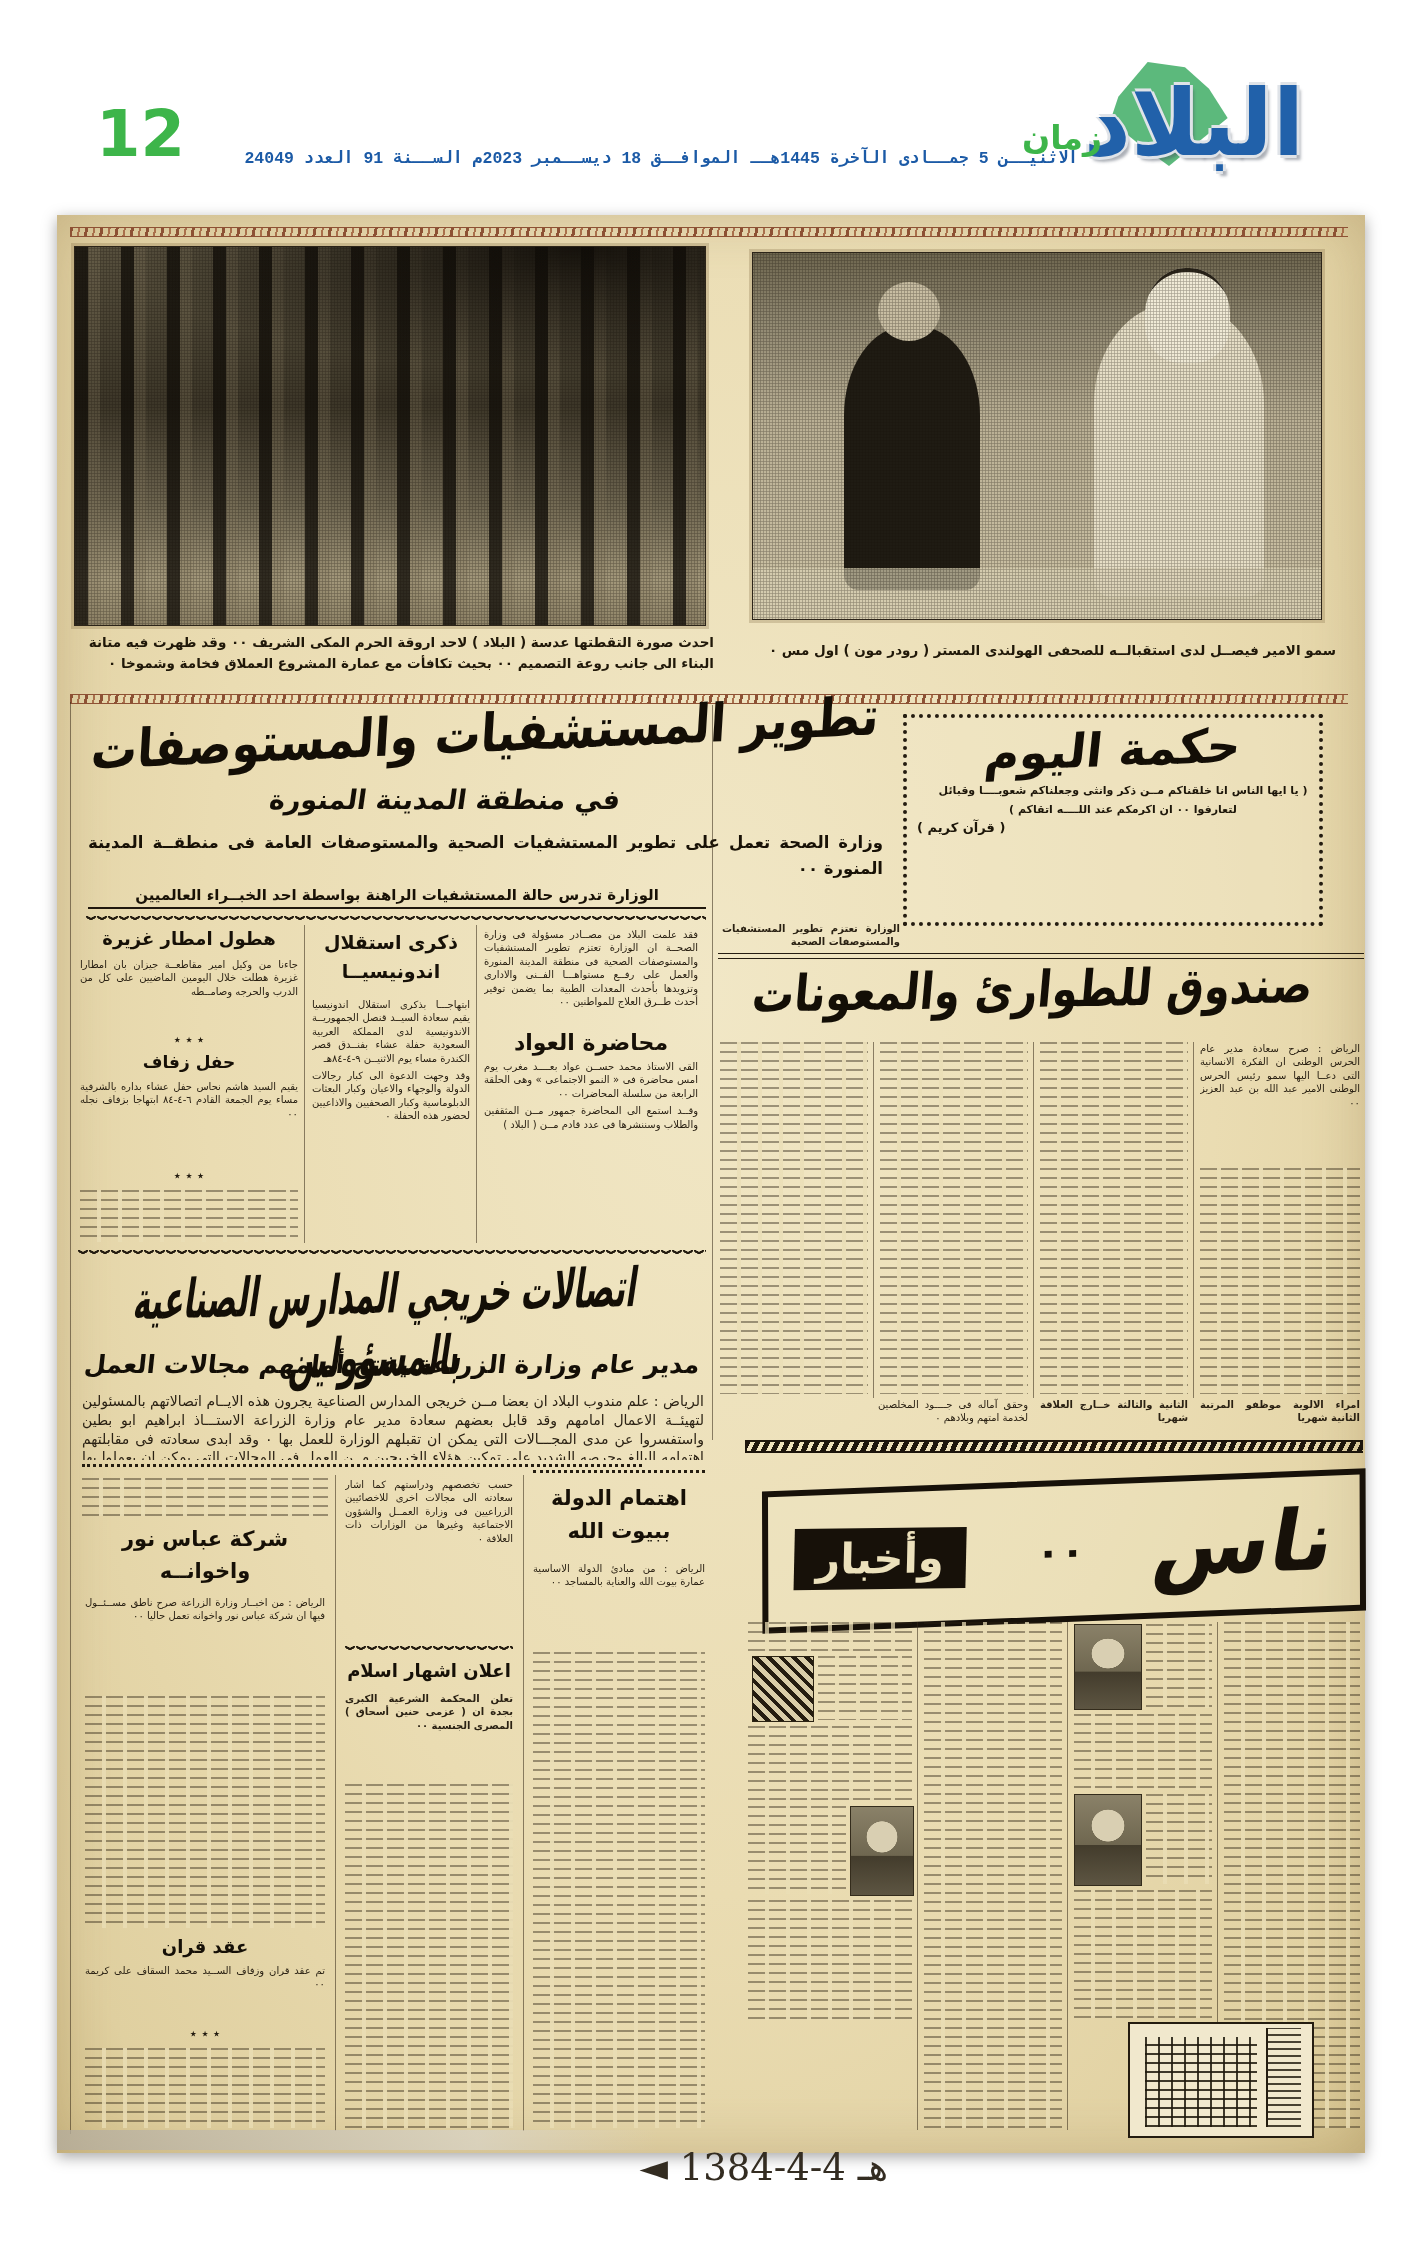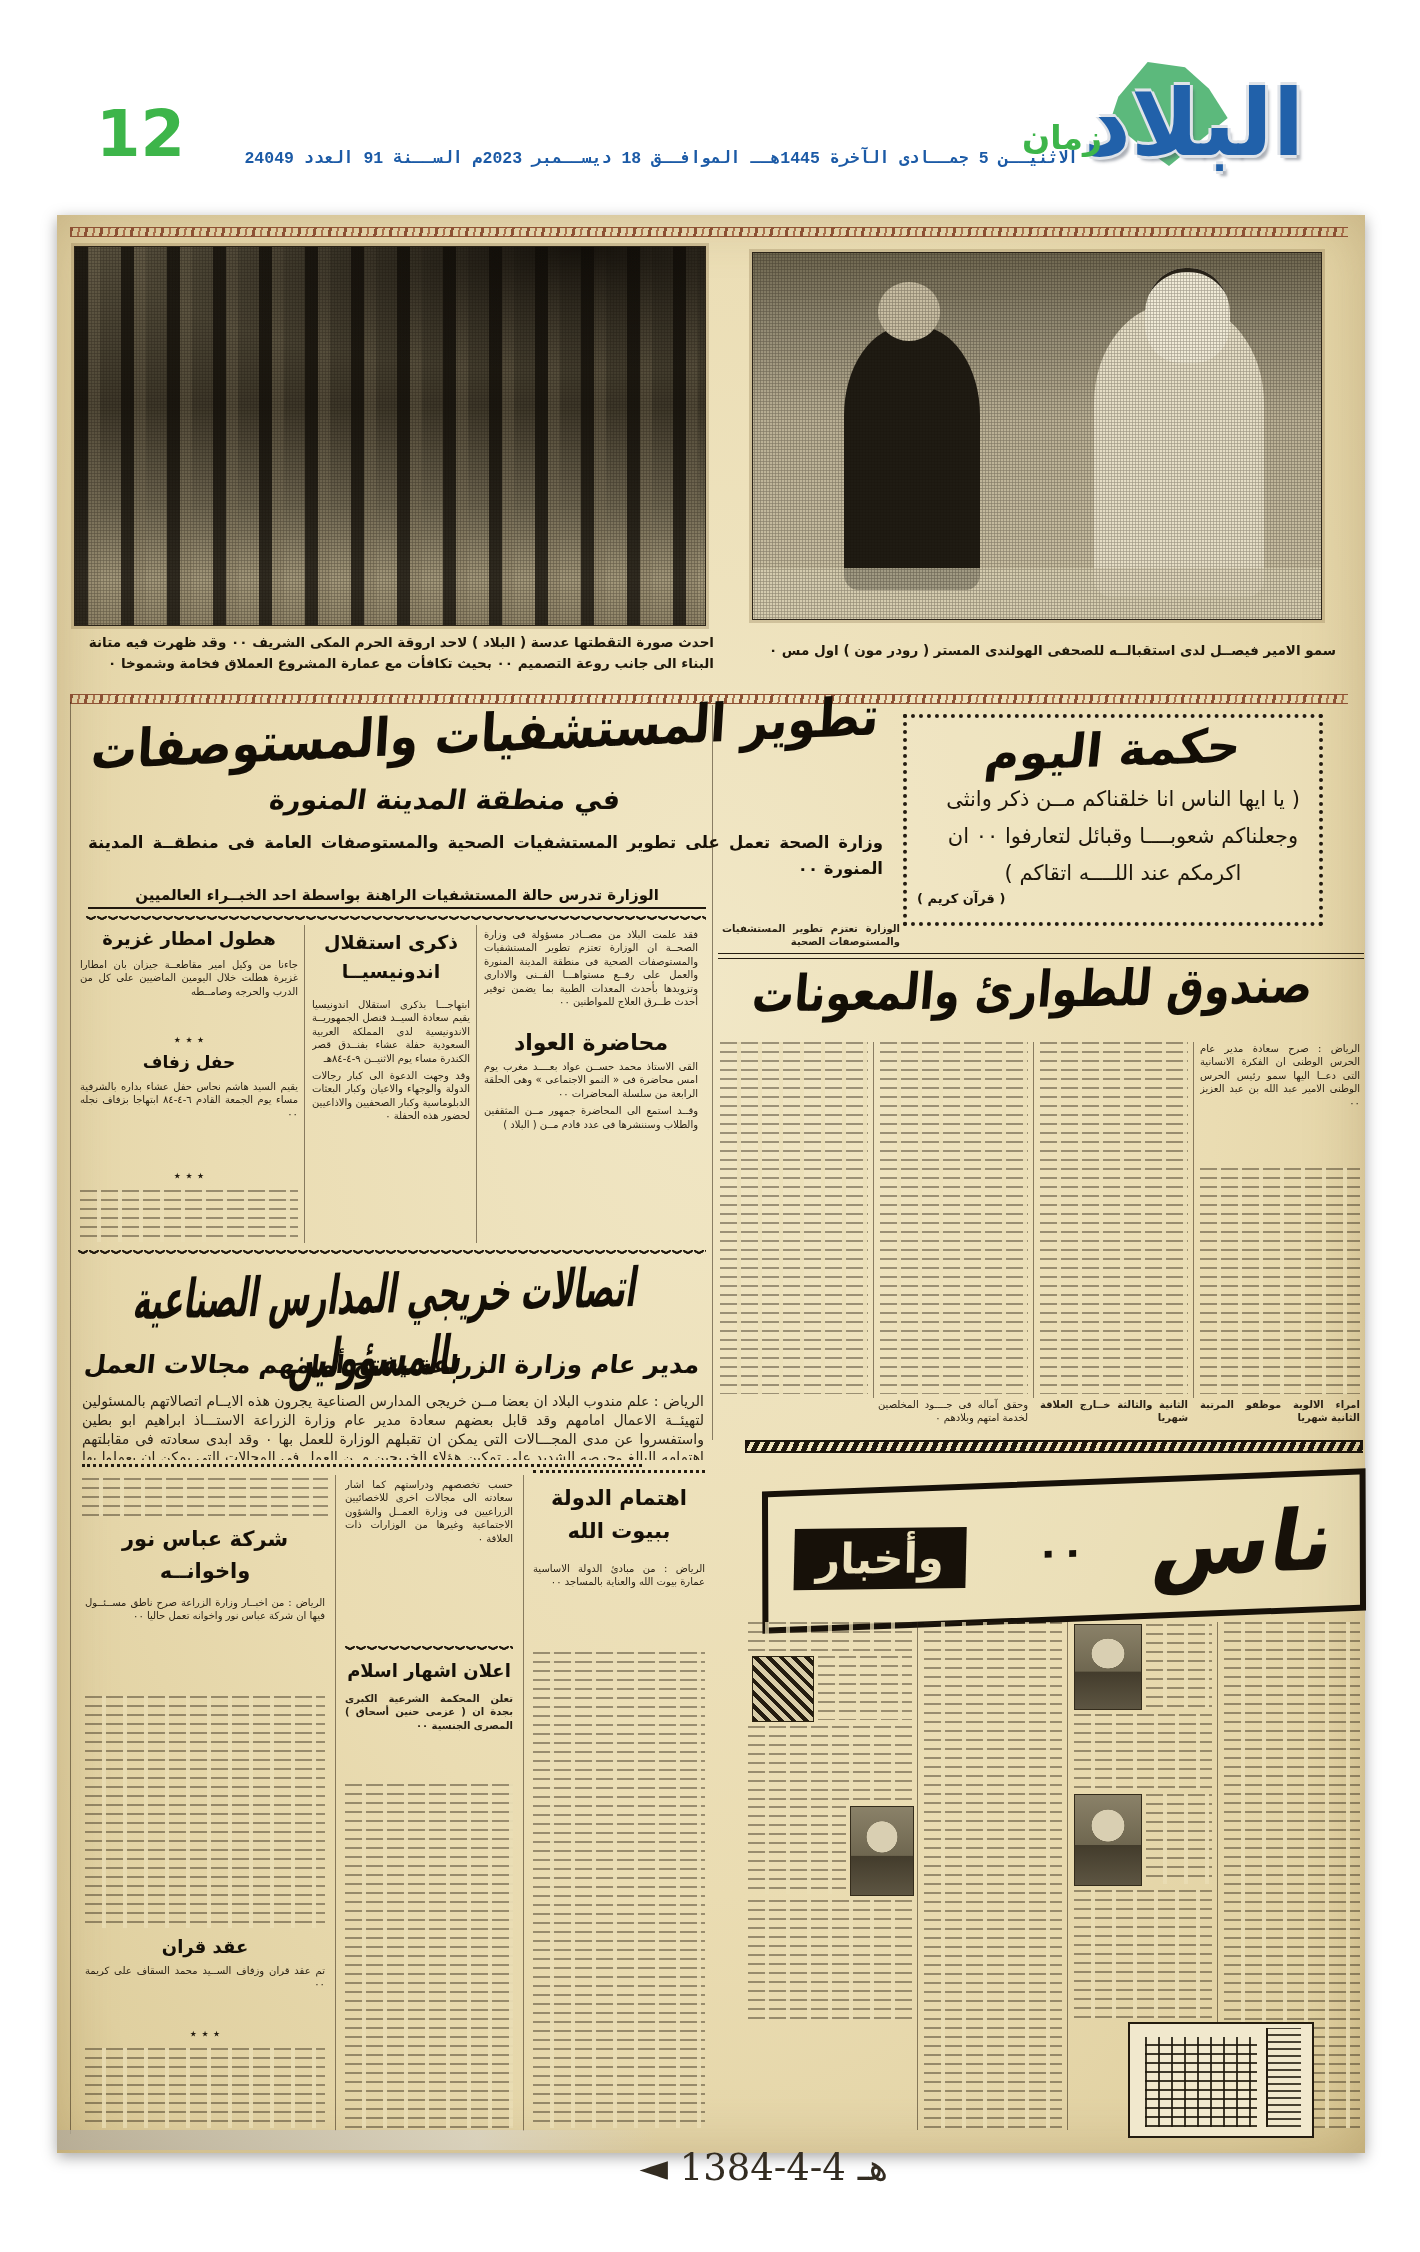--- a/index.html
+++ b/index.html
@@ -55,21 +55,21 @@
   .crest{border:1.5px solid #2c2414;background:repeating-linear-gradient(45deg,#241c10 0 4px,#d9cda8 4px 9px);}
   .building{background:#f1e8cd;border:2px solid #241c10;}
   .building .win{position:absolute;left:8%;top:12%;width:62%;height:80%;
       background:repeating-linear-gradient(90deg,rgba(30,24,12,.85) 0 2px,rgba(0,0,0,0) 2px 13px),
                  repeating-linear-gradient(0deg,rgba(30,24,12,.85) 0 2px,rgba(0,0,0,0) 2px 9px);}
   .building .tower{position:absolute;right:6%;top:4%;width:18%;height:88%;
       background:repeating-linear-gradient(0deg,rgba(30,24,12,.8) 0 2px,rgba(0,0,0,0) 2px 7px);border-left:2px solid #241c10;}
   
   .hikma{border:4px dotted #241c10;background:rgba(243,234,206,.35);}
   .hikma-title{font-size:47px;font-weight:bold;color:#130e06;text-align:center;transform:skewX(-8deg) rotate(-2deg);}
-  .hikma-body{font-size:21px;font-weight:normal;color:#1d1609;text-align:center;line-height:1.75;margin-left:20px;}
+  .hikma-body{font-size:11px;font-weight:bold;color:#1d1609;text-align:center;line-height:1.75;margin-left:20px;}
   .hikma-src{font-size:13px;font-weight:bold;color:#1d1609;text-align:left;}
   
   .nasbox{border:6px solid #171109;transform:rotate(-2.2deg) skewX(-2deg);display:flex;align-items:center;justify-content:space-between;padding:6px 26px;direction:rtl;background:rgba(240,231,200,.3);}
   .nas-main{font-size:84px;font-weight:bold;color:#171109;transform:skewX(-10deg);line-height:.9;}
   .nas-dots{font-size:40px;font-weight:bold;color:#171109;}
   .nas-sub{background:#171109;color:#ece1bc;font-size:42px;font-weight:bold;padding:6px 22px;transform:rotate(1.5deg);}
   .grayband{background:linear-gradient(90deg,#b4ac9b,#d9d3c3 70%,rgba(217,211,195,0));opacity:.8;}
   .footer-date{font-family:"DejaVu Serif",serif;font-size:37px;color:#332c21;text-align:right;}
 </style>
 </head>

